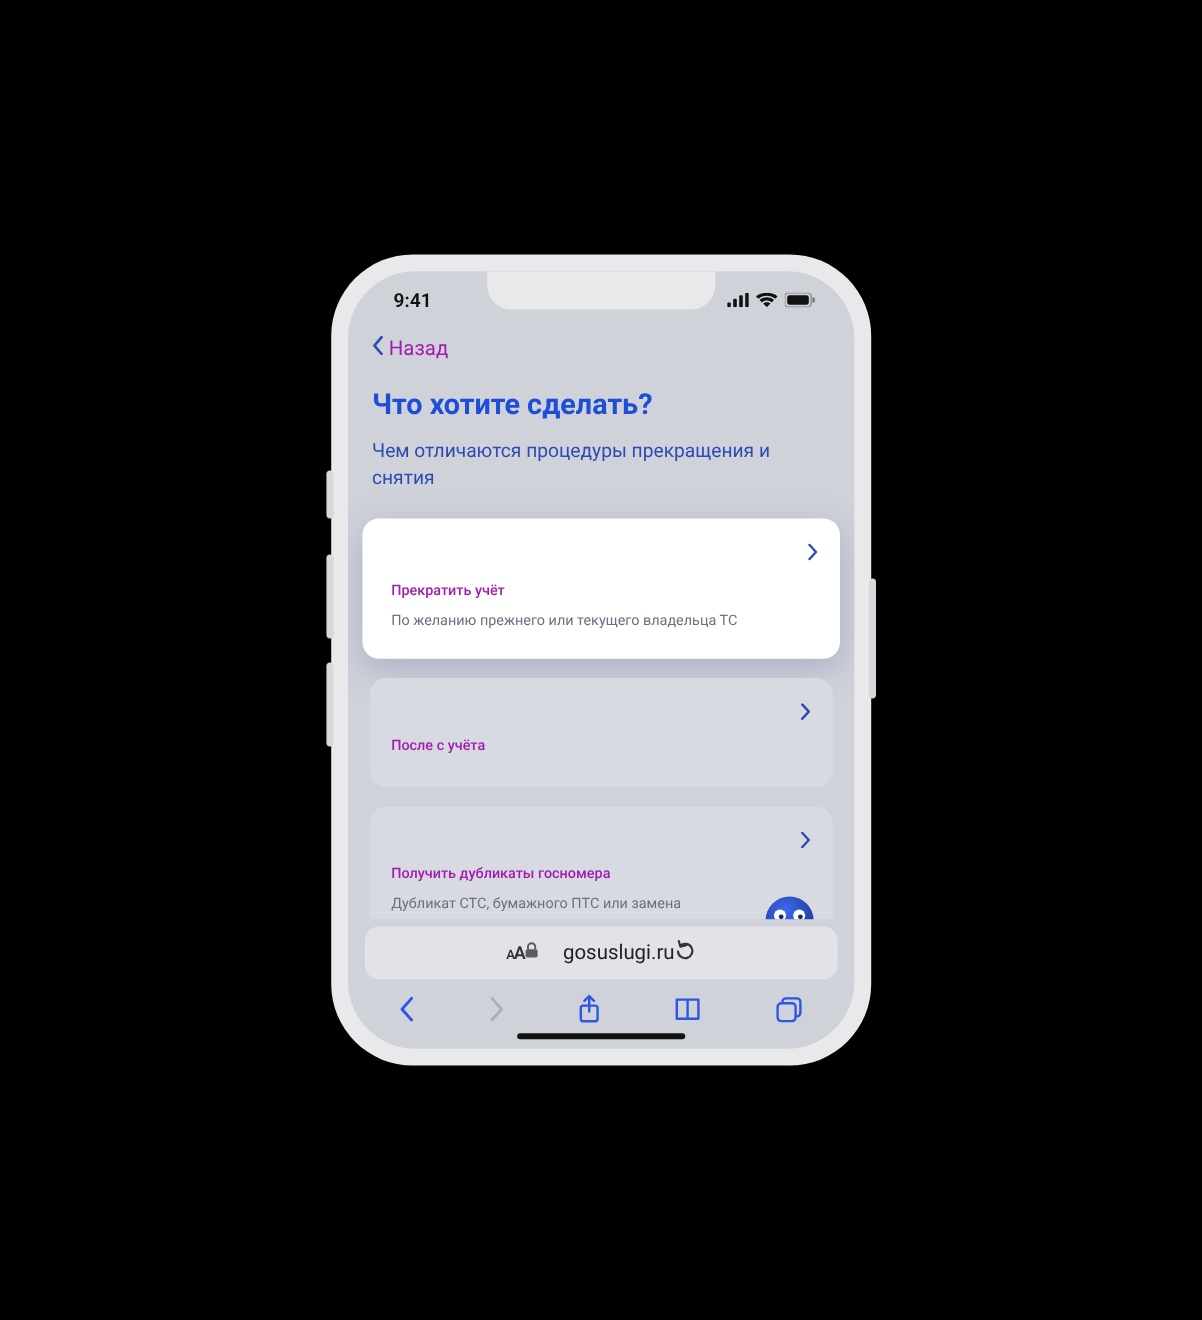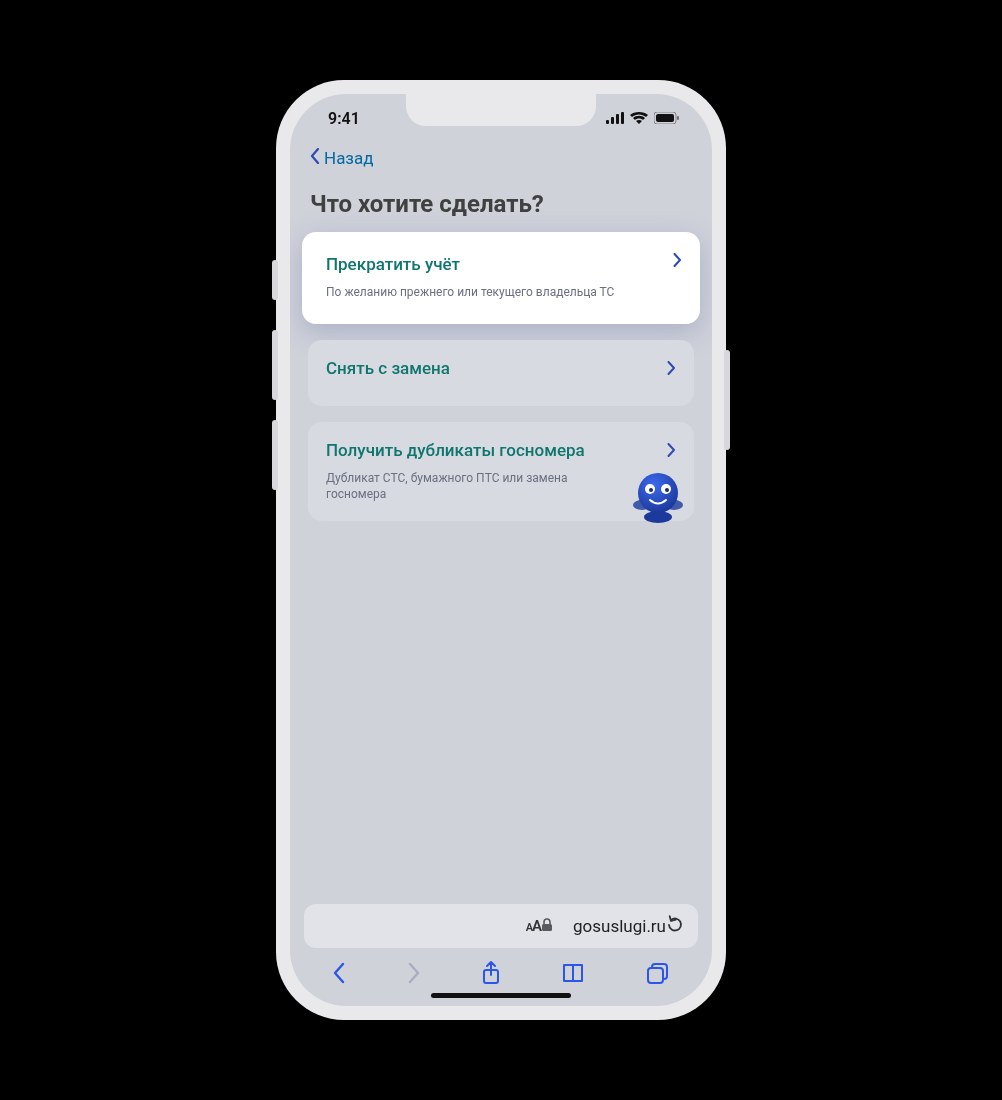--- a/index.html
+++ b/index.html
@@ -11,21 +11,21 @@
     display: flex;
     align-items: center;
     justify-content: center;
     overflow: hidden;
   }
   .phone-shadow {
     filter: drop-shadow(30px 30px 30px rgba(0,0,0,0.25));
   }
   .phone-frame {
     width: 450px;
-    height: 940px;
+    height: 676px;
     background: #e9e9ec;
     border-radius: 68px;
     padding: 14px;
     position: relative;
   }
   .side-btn {
     position: absolute;
     background: #d8d8dc;
     width: 6px;
     border-radius: 3px;
@@ -66,33 +66,33 @@
     font-weight: 600;
     font-size: 16px;
     color: #111;
   }
   .status-right { display: flex; align-items: center; gap: 6px; }
   .nav-back {
     display: flex;
     align-items: center;
     gap: 4px;
     padding: 6px 20px 10px;
-    color: #0369a1;
+    color: #a21caf;
     font-size: 17px;
     cursor: pointer;
   }
   .content {
     flex: 1;
     padding: 6px 18px 0;
     overflow: hidden;
   }
   .page-title {
     font-size: 24px;
     font-weight: 700;
-    color: #404040;
+    color: #1d4ed8;
     margin: 6px 2px 14px;
   }
   .sub-link {
     color: #2c4bb4;
     font-size: 16px;
     line-height: 1.4;
     margin: 0 2px 22px;
     cursor: pointer;
   }
   .card {
@@ -104,25 +104,26 @@
     cursor: pointer;
   }
   .card.highlight {
     background: #ffffff;
     box-shadow: 0 8px 28px rgba(60,80,140,0.25);
     margin-left: -6px;
     margin-right: -6px;
     padding: 22px 24px 24px;
   }
   .card-title {
-    color: #0f766e;
-    font-size: 17px;
+    color: #a21caf;
+    font-size: 12px;
     font-weight: 500;
     margin-bottom: 10px;
     padding-right: 24px;
+    margin-top: 31px;
   }
   .card-sub {
     color: #6b7080;
     font-size: 12px;
     line-height: 1.35;
   }
   .card-chevron {
     position: absolute;
     right: 18px;
     top: 20px;
@@ -133,21 +134,21 @@
     right: 8px;
     bottom: -6px;
   }
   .addr-bar {
     margin: 6px 14px 0;
     height: 44px;
     background: #e2e3e8;
     border-radius: 12px;
     display: flex;
     align-items: center;
-    justify-content: flex-end;
+    justify-content: center;
     padding: 0 14px;
     color: #333;
   }
   .addr-center {
     display: flex;
     align-items: center;
     gap: 20px;
     font-size: 17px;
     color: #222;
   }
@@ -216,33 +217,34 @@
       <span>
         <svg width="10" height="16" viewBox="0 0 10 16">
               <path d="M8 1 L2 8 L8 15" stroke="#2c4bb4" stroke-width="2.2" fill="none" stroke-linecap="round" stroke-linejoin="round"></path>
             </svg>
       </span>
       <span>Назад</span>
     </div>
 
     <div class="content">
       <h1 class="page-title">Что хотите сделать?</h1>
+      <div class="sub-link">Чем отличаются процедуры прекращения и снятия</div>
 
       <div class="card highlight">
         <div class="card-title">Прекратить учёт</div>
         <div class="card-sub">По желанию прежнего или текущего владельца ТС</div>
         <span class="card-chevron">
           <svg width="9" height="14" viewBox="0 0 9 14">
                 <path d="M1.5 1 L7 7 L1.5 13" stroke="#2c4bb4" stroke-width="2" fill="none" stroke-linecap="round" stroke-linejoin="round"></path>
               </svg>
         </span>
       </div>
 
       <div class="card">
-        <div class="card-title">Снять с замена</div>
+        <div class="card-title">После с учёта</div>
         <span class="card-chevron">
           <svg width="9" height="14" viewBox="0 0 9 14">
                 <path d="M1.5 1 L7 7 L1.5 13" stroke="#2c4bb4" stroke-width="2" fill="none" stroke-linecap="round" stroke-linejoin="round"></path>
               </svg>
         </span>
       </div>
 
 
       <div class="card" style="position:relative;">
         <div class="card-title">Получить дубликаты госномера</div>

